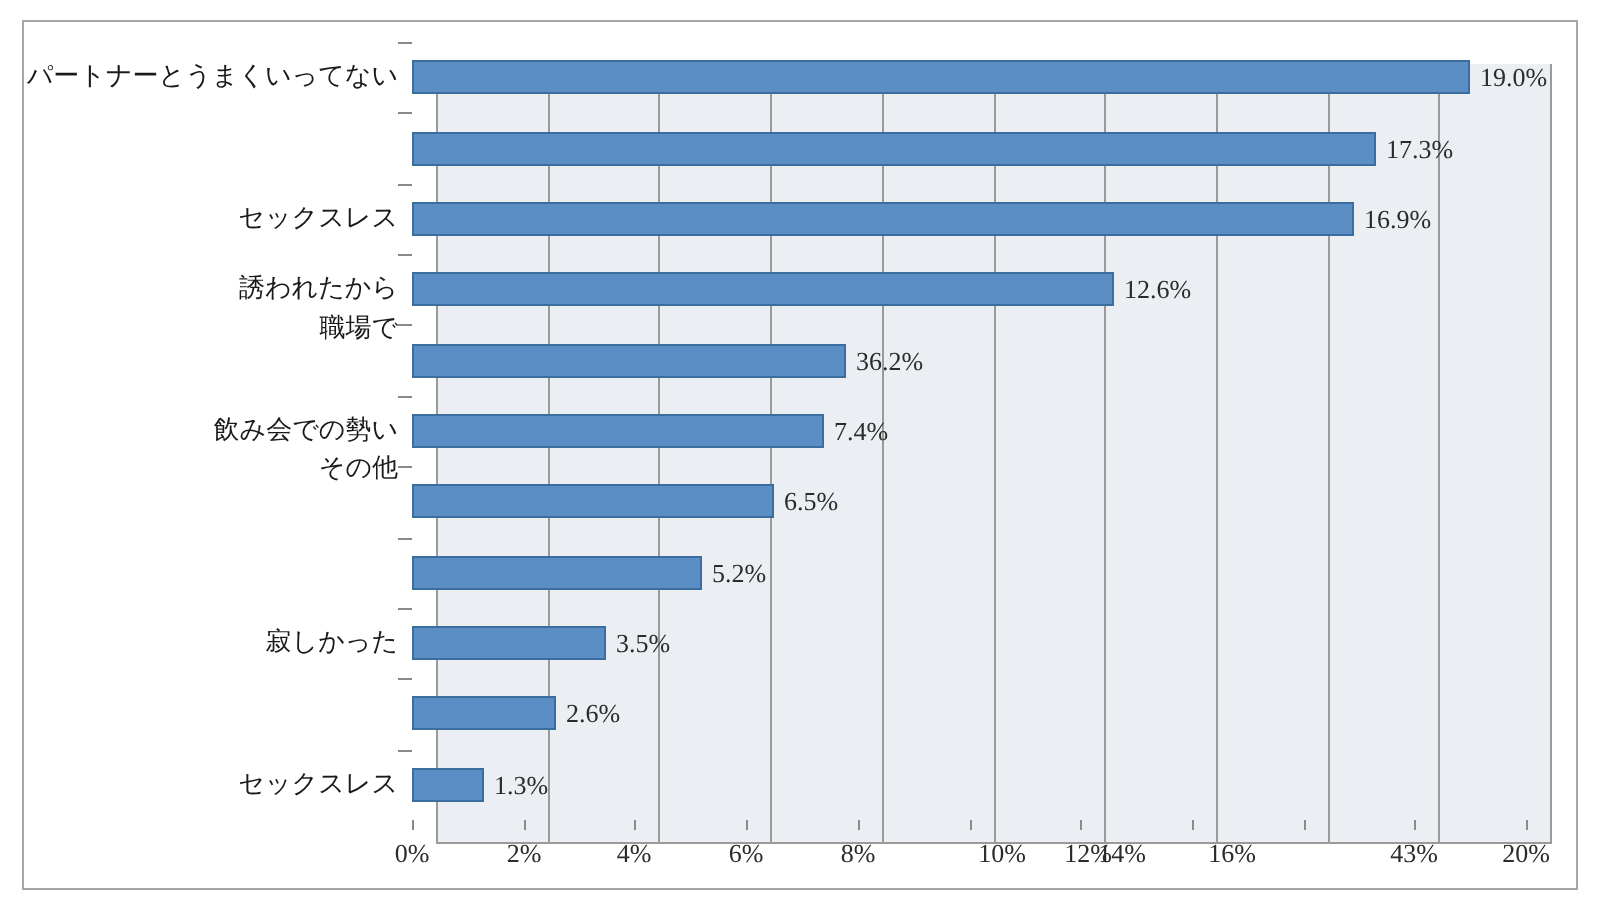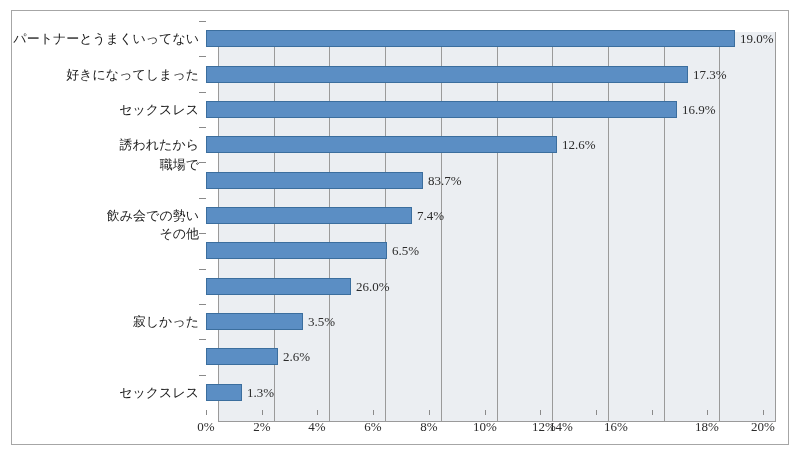--- a/index.html
+++ b/index.html
@@ -130,61 +130,60 @@
     <div class="xticklabel" style="left: 206px;">0%</div>
     <div class="xtick" style="left: 262px;"></div>
     <div class="xticklabel" style="left: 262px;">2%</div>
     <div class="xtick" style="left: 317px;"></div>
     <div class="xticklabel" style="left: 317px;">4%</div>
     <div class="xtick" style="left: 373px;"></div>
     <div class="xticklabel" style="left: 373px;">6%</div>
     <div class="xtick" style="left: 429px;"></div>
     <div class="xticklabel" style="left: 429px;">8%</div>
     <div class="xtick" style="left: 485px;"></div>
-    <div class="xticklabel" style="left: 485px;">10%</div>
+    <div class="xticklabel" style="left: 501px;">10%</div>
     <div class="xtick" style="left: 540px;"></div>
     <div class="xticklabel" style="left: 544px;">12%</div>
     <div class="xtick" style="left: 596px;"></div>
     <div class="xticklabel" style="left: 561px;">14%</div>
     <div class="xtick" style="left: 652px;"></div>
     <div class="xticklabel" style="left: 616px;">16%</div>
     <div class="xtick" style="left: 707px;"></div>
-    <div class="xticklabel" style="left: 707px;">18%</div>
+    <div class="xticklabel" style="left: 707px;">43%</div>
     <div class="xtick" style="left: 763px;"></div>
     <div class="xticklabel" style="left: 763px;">20%</div>
     <div class="bar" style="left: 206px; top: 30px; width: 529px; background: rgb(91, 142, 196); border-color: rgb(59, 110, 158);"></div>
     <div class="cat-label" style="top: 30px;">パートナーとうまくいってない</div>
     <div class="val-label" style="left: 740px; top: 30px;">19.0%</div>
     <div class="ytick" style="top: 21px;"></div>
     <div class="bar" style="left: 206px; top: 66px; width: 482px; background: rgb(91, 142, 196); border-color: rgb(59, 110, 158);"></div>
-    <div class="cat-label" style="top: 66px;">好きになってしまった</div>
     <div class="val-label" style="left: 693px; top: 66px;">17.3%</div>
     <div class="ytick" style="top: 56px;"></div>
     <div class="bar" style="left: 206px; top: 101px; width: 471px; background: rgb(91, 142, 196); border-color: rgb(59, 110, 158);"></div>
     <div class="cat-label" style="top: 101px;">セックスレス</div>
     <div class="val-label" style="left: 682px; top: 101px;">16.9%</div>
     <div class="ytick" style="top: 92px;"></div>
     <div class="bar" style="left: 206px; top: 136px; width: 351px; background: rgb(91, 142, 196); border-color: rgb(59, 110, 158);"></div>
     <div class="cat-label" style="top: 136px;">誘われたから</div>
     <div class="val-label" style="left: 562px; top: 136px;">12.6%</div>
     <div class="ytick" style="top: 127px;"></div>
     <div class="bar" style="left: 206px; top: 172px; width: 217px; background: rgb(91, 142, 196); border-color: rgb(59, 110, 158);"></div>
     <div class="cat-label" style="top: 156px; text-align: center;">職場で</div>
-    <div class="val-label" style="left: 428px; top: 172px;">83.7%</div>
+    <div class="val-label" style="left: 428px; top: 172px;">36.2%</div>
     <div class="ytick" style="top: 162px;"></div>
     <div class="bar" style="left: 206px; top: 207px; width: 206px; background: rgb(91, 142, 196); border-color: rgb(59, 110, 158);"></div>
     <div class="cat-label" style="top: 207px;">飲み会での勢い</div>
     <div class="val-label" style="left: 417px; top: 207px;">7.4%</div>
     <div class="ytick" style="top: 198px;"></div>
     <div class="bar" style="left: 206px; top: 242px; width: 181px; background: rgb(91, 142, 196); border-color: rgb(59, 110, 158);"></div>
     <div class="cat-label" style="top: 226px; font-family: Liberation Mono, monospace;">その他</div>
     <div class="val-label" style="left: 392px; top: 242px;">6.5%</div>
     <div class="ytick" style="top: 233px;"></div>
     <div class="bar" style="left: 206px; top: 278px; width: 145px; background: rgb(91, 142, 196); border-color: rgb(59, 110, 158);"></div>
-    <div class="val-label" style="left: 356px; top: 278px;">26.0%</div>
+    <div class="val-label" style="left: 356px; top: 278px;">5.2%</div>
     <div class="ytick" style="top: 269px;"></div>
     <div class="bar" style="left: 206px; top: 313px; width: 97px; background: rgb(91, 142, 196); border-color: rgb(59, 110, 158);"></div>
     <div class="cat-label" style="top: 313px;">寂しかった</div>
     <div class="val-label" style="left: 308px; top: 313px;">3.5%</div>
     <div class="ytick" style="top: 304px;"></div>
     <div class="bar" style="left: 206px; top: 348px; width: 72px; background: rgb(91, 142, 196); border-color: rgb(59, 110, 158);"></div>
     <div class="val-label" style="left: 283px; top: 348px;">2.6%</div>
     <div class="ytick" style="top: 339px;"></div>
     <div class="bar" style="left: 206px; top: 384px; width: 36px; background: rgb(91, 142, 196); border-color: rgb(59, 110, 158);"></div>
     <div class="cat-label" style="top: 384px;">セックスレス</div>

